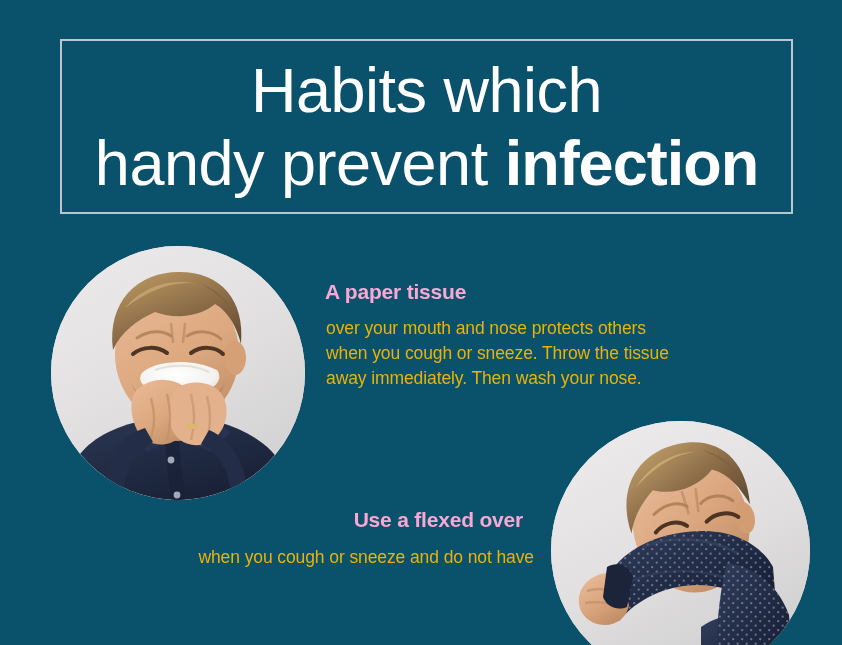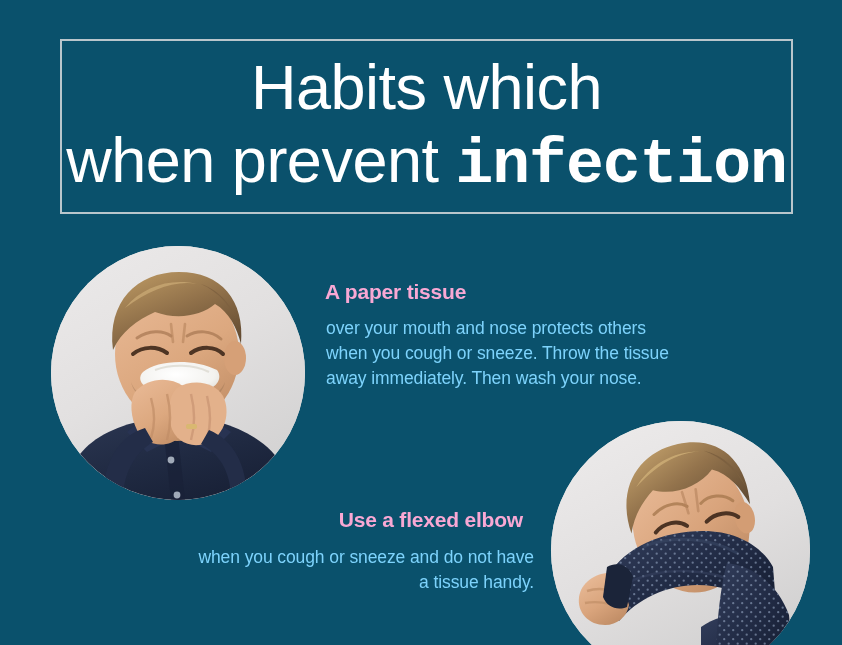--- a/index.html
+++ b/index.html
@@ -55,21 +55,20 @@
     line-height: 70px;
     margin-bottom: 2px;
   }
   .title-line-2 {
     font-size: 63px;
     line-height: 72px;
   }
   .title-line-2 .emphasis {
     font-weight: 700;
     letter-spacing: -1px;
-    font-family: Liberation Mono, monospace;
   }
 
   
   .photo-circle {
     position: absolute;
     border-radius: 50%;
     overflow: hidden;
     background: #e3e3e1;
   }
   #photo-tissue {
@@ -95,21 +94,21 @@
     position: absolute;
     color: #f9a8d4;
     font-weight: 700;
     font-size: 21px;
     line-height: 26px;
     letter-spacing: -0.2px;
     white-space: nowrap;
   }
   .section-body {
     position: absolute;
-    color: #7dd3fc;
+    color: #eab308;
     font-weight: 400;
     font-size: 17.5px;
     line-height: 25px;
     letter-spacing: -0.1px;
   }
   .section-body .line { display: block; white-space: nowrap; }
 
   #heading-tissue { left: 325px; top: 279px; }
   #body-tissue    { left: 326px; top: 316px; text-align: left; }
 
@@ -118,21 +117,21 @@
 </style>
 </head>
 <body>
 
 <div id="poster">
 
   <div class="title-frame"></div>
 
   <div class="title-block">
     <div class="title-line title-line-1">Habits which</div>
-    <div class="title-line title-line-2"><span>when prevent </span><span class="emphasis">infection</span></div>
+    <div class="title-line title-line-2"><span>handy prevent </span><span class="emphasis">infection</span></div>
   </div>
 
   <div class="photo-circle" id="photo-tissue">
     <svg viewBox="0 0 254 254" preserveAspectRatio="xMidYMid slice">
       <defs>
         <linearGradient id="bgWall1" x1="0" y1="0" x2="0.6" y2="1">
           <stop offset="0%" stop-color="#eceaea"></stop>
           <stop offset="55%" stop-color="#e2e0e0"></stop>
           <stop offset="100%" stop-color="#d4d3d3"></stop>
         </linearGradient>
@@ -213,25 +212,24 @@
   </div>
 
   <div class="section-heading" id="heading-tissue">A paper tissue</div>
 
   <div class="section-body" id="body-tissue">
     <span class="line">over your mouth and nose protects others</span>
     <span class="line">when you cough or sneeze. Throw the tissue</span>
     <span class="line">away immediately. Then wash your nose.</span>
   </div>
 
-  <div class="section-heading" id="heading-elbow">Use a flexed elbow</div>
+  <div class="section-heading" id="heading-elbow">Use a flexed over</div>
 
   <div class="section-body" id="body-elbow">
     <span class="line">when you cough or sneeze and do not have</span>
-    <span class="line">a tissue handy.</span>
   </div>
 
   <div class="photo-circle" id="photo-elbow">
     <svg viewBox="0 0 259 259" preserveAspectRatio="xMidYMid slice">
       <defs>
         <linearGradient id="bgWall2" x1="0" y1="0" x2="0.5" y2="1">
           <stop offset="0%" stop-color="#eeecec"></stop>
           <stop offset="60%" stop-color="#e1dfdf"></stop>
           <stop offset="100%" stop-color="#d2d1d1"></stop>
         </linearGradient>

